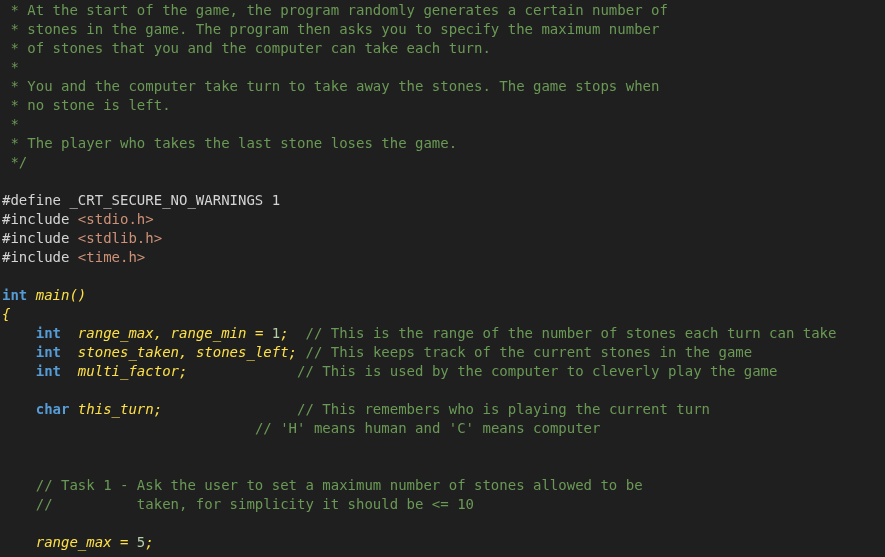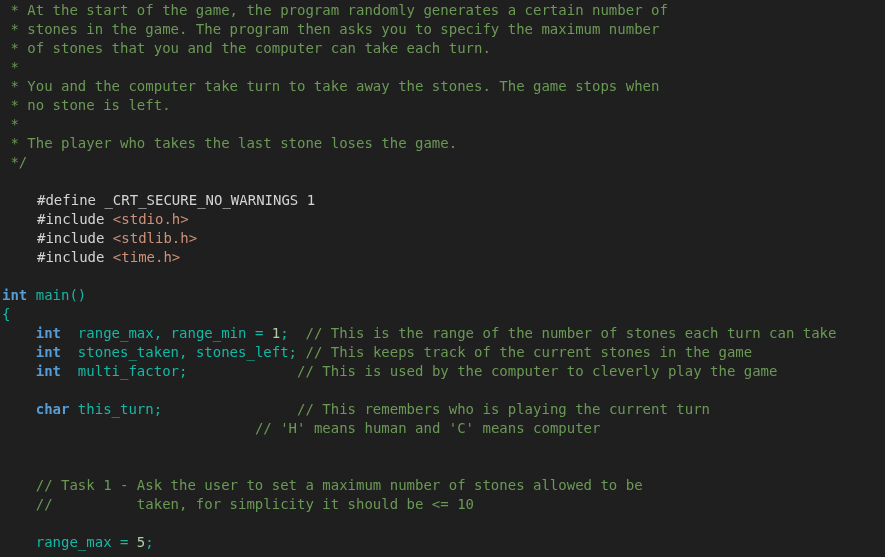--- a/index.html
+++ b/index.html
@@ -27,21 +27,21 @@
     color: #d4d4d4;
   }
   .line {
     height: 19px;
     white-space: pre;
   }
   .cmt  { color: #6a9955; }
   .kw   { color: #569cd6; font-weight: bold; }
   .str  { color: #ce9178; }
   .num  { color: #b5cea8; }
-  .pre  { color: #d4d4d4; margin-left: 35px; }
-  .pln  { color: #14b8a6; }
+  .pre  { color: #d4d4d4; }
+  .pln  { color: #fde047; font-style: italic; }
 </style>
 </head>
 <body>
 
 <div id="editor" style="background: rgb(31, 31, 31);">
   <div id="code" style="color: rgb(212, 212, 212);"><div class="line"><span class="cmt"> * At the start of the game, the program randomly generates a certain number of</span></div><div class="line"><span class="cmt"> * stones in the game. The program then asks you to specify the maximum number</span></div><div class="line"><span class="cmt"> * of stones that you and the computer can take each turn.</span></div><div class="line"><span class="cmt"> *</span></div><div class="line"><span class="cmt"> * You and the computer take turn to take away the stones. The game stops when</span></div><div class="line"><span class="cmt"> * no stone is left.</span></div><div class="line"><span class="cmt"> *</span></div><div class="line"><span class="cmt"> * The player who takes the last stone loses the game.</span></div><div class="line"><span class="cmt"> */</span></div><div class="line">&nbsp;</div><div class="line"><span class="pre">#define _CRT_SECURE_NO_WARNINGS 1</span></div><div class="line"><span class="pre">#include </span><span class="str">&lt;stdio.h&gt;</span></div><div class="line"><span class="pre">#include </span><span class="str">&lt;stdlib.h&gt;</span></div><div class="line"><span class="pre">#include </span><span class="str">&lt;time.h&gt;</span></div><div class="line">&nbsp;</div><div class="line"><span class="kw">int</span><span class="pln"> main()</span></div><div class="line"><span class="pln">{</span></div><div class="line"><span class="pln">    </span><span class="kw">int</span><span class="pln">  range_max, range_min = </span><span class="num">1</span><span class="pln">;  </span><span class="cmt">// This is the range of the number of stones each turn can take</span></div><div class="line"><span class="pln">    </span><span class="kw">int</span><span class="pln">  stones_taken, stones_left; </span><span class="cmt">// This keeps track of the current stones in the game</span></div><div class="line"><span class="pln">    </span><span class="kw">int</span><span class="pln">  multi_factor;             </span><span class="cmt">// This is used by the computer to cleverly play the game</span></div><div class="line">&nbsp;</div><div class="line"><span class="pln">    </span><span class="kw">char</span><span class="pln"> this_turn;                </span><span class="cmt">// This remembers who is playing the current turn</span></div><div class="line"><span class="pln">                              </span><span class="cmt">// 'H' means human and 'C' means computer</span></div><div class="line">&nbsp;</div><div class="line">&nbsp;</div><div class="line"><span class="pln">    </span><span class="cmt">// Task 1 - Ask the user to set a maximum number of stones allowed to be</span></div><div class="line"><span class="pln">    </span><span class="cmt">//          taken, for simplicity it should be &lt;= 10</span></div><div class="line">&nbsp;</div><div class="line"><span class="pln">    range_max = </span><span class="num">5</span><span class="pln">;</span></div></div>
 </div>
 
 </body></html>

